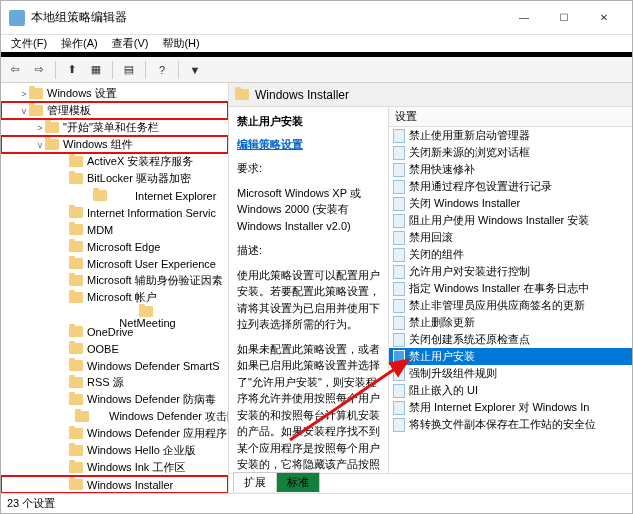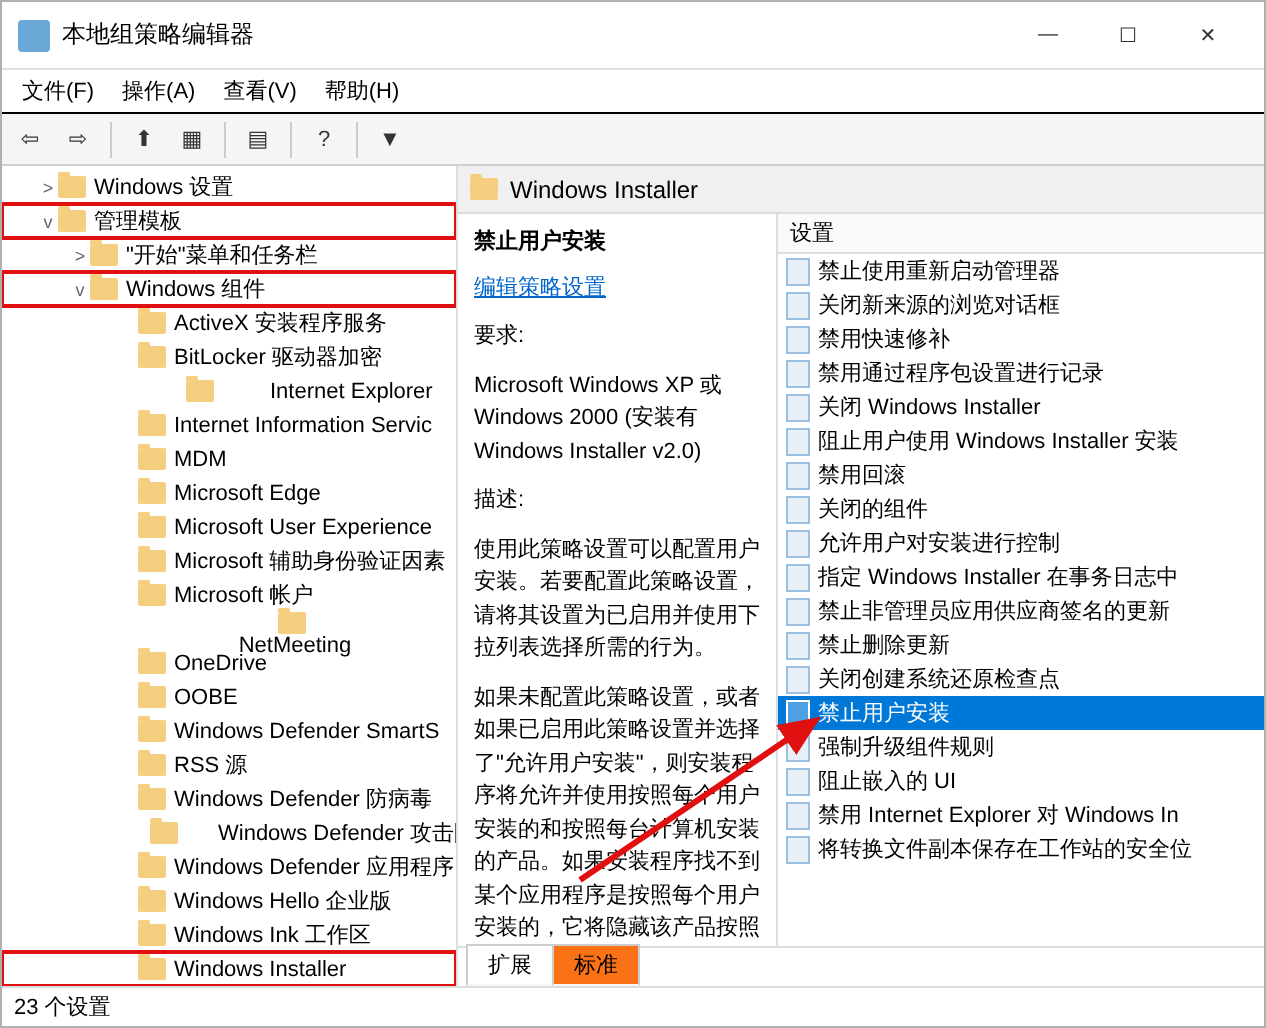--- a/index.html
+++ b/index.html
@@ -3,51 +3,51 @@
   <meta charset="utf-8">
   <style>
     * { margin: 0; padding: 0; box-sizing: border-box; font-family: "Microsoft YaHei", "Segoe UI", sans-serif; font-size: 11px; }
     body { width: 633px; height: 514px; background: #fff; overflow: hidden; position: relative; }
     .window { width: 100%; height: 100%; border: 1px solid #b0b0b0; display: flex; flex-direction: column; }
     .titlebar { height: 34px; background: #fff; display: flex; align-items: center; padding: 0 8px; border-bottom: 1px solid #e0e0e0; }
     .titlebar .icon { width: 16px; height: 16px; background: #6aa8d8; margin-right: 6px; border-radius: 2px; }
     .titlebar .title { flex: 1; font-size: 12px; }
     .win-controls { display: flex; }
     .win-btn { width: 40px; height: 26px; display: flex; align-items: center; justify-content: center; color: #333; font-size: 10px; }
-    .menubar { height: 22px; display: flex; align-items: center; padding: 0 4px; gap: 2px; border-bottom: 1px solid #000000; }
+    .menubar { height: 22px; display: flex; align-items: center; padding: 0 4px; gap: 2px; border-bottom: 5px solid #000000; }
     .menu-item { padding: 2px 6px; font-size: 11px; }
     .toolbar { height: 26px; display: flex; align-items: center; padding: 0 4px; gap: 4px; border-bottom: 1px solid #d0d0d0; background: #f5f5f5; }
     .toolbtn { width: 20px; height: 20px; display: flex; align-items: center; justify-content: center; font-size: 11px; color: #333; }
     .toolbar .sep { width: 1px; height: 18px; background: #ccc; margin: 0 2px; }
     .main { flex: 1; display: flex; overflow: hidden; }
     .tree-pane { width: 228px; border-right: 1px solid #ddd; overflow-y: auto; overflow-x: hidden; padding: 2px 0 2px 0; }
     .tree-item { display: flex; align-items: center; height: 17px; white-space: nowrap; padding-left: 4px; }
     .tree-toggle { width: 10px; font-size: 9px; color: #666; text-align: center; }
     .folder-icon { width: 14px; height: 11px; background: #f6ce7f; border-radius: 1px; margin-right: 4px; flex-shrink: 0; position: relative; }
     .folder-icon::before { content: ''; position: absolute; top: -2px; left: 0; width: 6px; height: 2px; background: #f6ce7f; border-radius: 1px 1px 0 0; }
     .tree-label { font-size: 11px; }
     .hl-red { outline: 2px solid #e01010; outline-offset: -1px; }
     .content-pane { flex: 1; display: flex; flex-direction: column; overflow: hidden; }
     .header-row { height: 24px; display: flex; align-items: center; background: #f0f0f0; border-bottom: 1px solid #ddd; padding-left: 6px; }
     .header-row .folder-icon { margin-right: 6px; }
     .header-row .htxt { font-size: 12px; }
     .content-body { flex: 1; display: flex; overflow: hidden; }
     .desc-pane { width: 160px; border-right: 1px solid #ddd; padding: 6px 8px; overflow: hidden; font-size: 11px; line-height: 1.5; }
     .desc-title { font-weight: bold; margin-bottom: 6px; }
-    .desc-link { color: #0066cc; text-decoration: underline; margin-bottom: 8px; display: inline-block; }
+    .desc-link { color: #0066cc; text-decoration: underline; margin-bottom: 8px; display: inline-block; font-weight: bold; }
     .desc-text { margin-bottom: 8px; }
     .list-pane { flex: 1; display: flex; flex-direction: column; overflow: hidden; }
     .col-header { height: 20px; display: flex; align-items: center; background: #fafafa; border-bottom: 1px solid #ddd; padding-left: 6px; font-size: 11px; text-align: center; }
     .list-items { flex: 1; overflow-y: auto; }
     .list-row { height: 17px; display: flex; align-items: center; padding-left: 4px; font-size: 11px; white-space: nowrap; }
     .list-row .doc-icon { width: 12px; height: 14px; border: 1px solid #9bbfe0; background: #e8f0f8; margin-right: 4px; flex-shrink: 0; }
     .list-row.selected { background: #0078d7; color: #fff; }
     .list-row.selected .doc-icon { border-color: #fff; background: rgba(255,255,255,0.3); }
     .tabs-row { height: 20px; display: flex; align-items: flex-end; padding-left: 4px; border-top: 1px solid #ddd; }
-    .tab { padding: 2px 10px; font-size: 11px; border: 1px solid #ccc; border-bottom: 1px solid #f5f5f5; background: #f97316; margin-right: -1px; }
+    .tab { padding: 2px 10px; font-size: 11px; border: 1px solid #ccc; border-bottom: 1px solid #f5f5f5; background: #15803d; margin-right: -1px; }
     .tab.active { background: #fff; }
     .statusbar { height: 20px; border-top: 1px solid #ddd; display: flex; align-items: center; padding-left: 6px; font-size: 11px; }
     .arrow-svg { position: absolute; pointer-events: none; z-index: 50; }
     ::-webkit-scrollbar { width: 12px; }
     ::-webkit-scrollbar-track { background: #f0f0f0; }
     ::-webkit-scrollbar-thumb { background: #c8c8c8; }
   </style>
 </head>
 <body>
 

